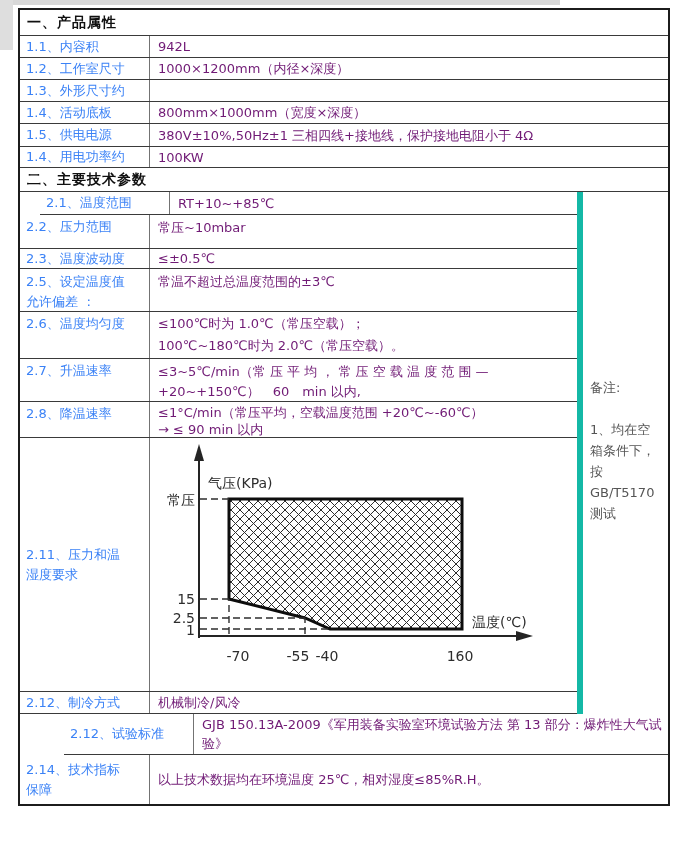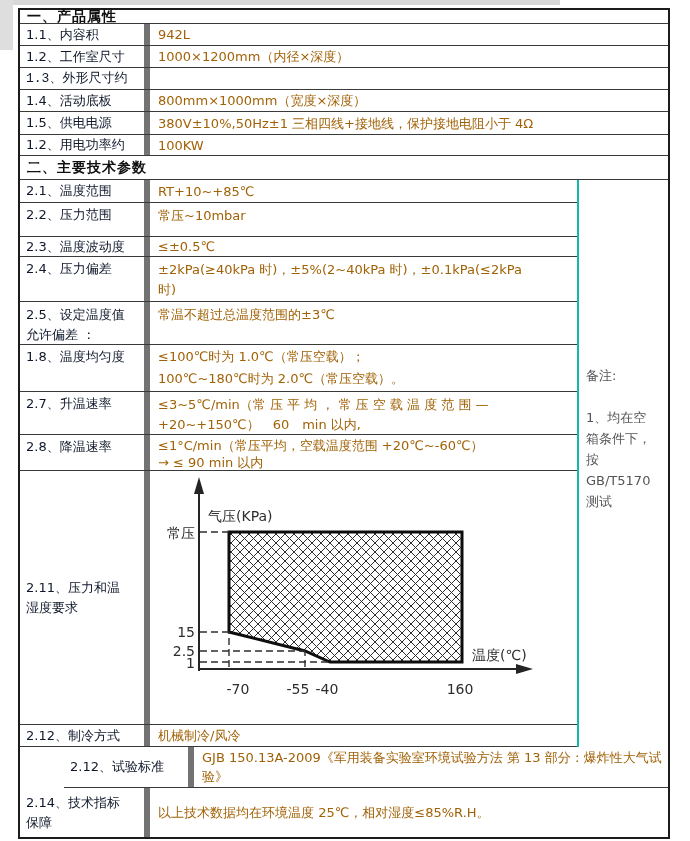--- a/index.html
+++ b/index.html
@@ -18,121 +18,116 @@
   }
   .row { display:flex; border-bottom:1px solid #3a3a3a; box-sizing:border-box; background:#fff; }
   .row.last { border-bottom:none; }
 
   .sec-header {
     font-weight:bold; font-size:14px; color:#101010;
     display:flex; align-items:center; padding-left:7px; letter-spacing:1px;
   }
   .cell { box-sizing:border-box; overflow:hidden; }
   .label-cell {
-    width:130px; flex:0 0 130px; border-right:6px solid #737373;
-    padding:2px 2px 2px 6px; font-size:13px; color:#0f172a;
+    width:130px; flex:0 0 130px; border-right:1px solid #737373;
+    padding:2px 2px 2px 6px; font-size:13px; color:#3b82f6;
     display:flex; align-items:center; line-height:18px;
   }
   .value-cell {
-    flex:1 1 auto; padding:2px 4px 2px 8px; font-size:13px; color:#a16207;
+    flex:1 1 auto; padding:2px 4px 2px 8px; font-size:13px; color:#701a75;
     display:flex; align-items:center; line-height:19px;
   }
   .lines { white-space:pre-line; }
   .top-align { align-items:flex-start; padding-top:3px; }
   .lh20 { line-height:20px; }
   .lh17 { line-height:17px; }
 
   .s2-block { position:relative; }
   .s2-block .value-cell.pad-remark { padding-right:100px; }
 
   .remark-cell {
     position:absolute; top:0; right:0; width:91px; height:100%;
-    background:#ffffff; border-left:2px solid #14b8a6; box-sizing:border-box;
+    background:#ffffff; border-left:6px solid #14b8a6; box-sizing:border-box;
     padding:185px 3px 0 7px; font-size:13px; color:#555; line-height:21px;
     z-index:2;
   }
   .remark-title { margin-bottom:21px; }
   .remark-lines { white-space:pre-line; }
 
   .chart-cell { padding:0; position:relative; align-items:flex-start; }
   .chart-cell svg { display:block; }
   .chart-text { font-family:"DejaVu Sans", sans-serif; font-size:14px; fill:#2d2d2d; }
 </style>
 </head>
 <body>
 
 <div class="scan-edge-top"></div>
 <div class="scan-edge-left"></div>
 
 <div class="doc-table">
 
-  <div class="row sec-header" style="height:14px;">
+  <div class="row sec-header" style="height:26px;">
     <span>一、产品属性</span>
   </div>
 
   <div class="row" style="height:22px;">
     <div class="cell label-cell">1.1、内容积</div>
     <div class="cell value-cell">942L</div>
   </div>
   <div class="row" style="height:22px;">
     <div class="cell label-cell">1.2、工作室尺寸</div>
     <div class="cell value-cell">1000×1200mm（内径×深度）</div>
   </div>
-  <div class="row" style="height:22px;font-family:Liberation Mono, monospace;">
+  <div class="row" style="height:22px;">
     <div class="cell label-cell">1.3、外形尺寸约</div>
     <div class="cell value-cell"></div>
   </div>
   <div class="row" style="height:22px;">
     <div class="cell label-cell">1.4、活动底板</div>
     <div class="cell value-cell">800mm×1000mm（宽度×深度）</div>
   </div>
   <div class="row" style="height:23px;">
     <div class="cell label-cell">1.5、供电电源</div>
     <div class="cell value-cell">380V±10%,50Hz±1 三相四线+接地线，保护接地电阻小于 4Ω</div>
   </div>
   <div class="row" style="height:21px;">
-    <div class="cell label-cell">1.2、用电功率约</div>
+    <div class="cell label-cell">1.4、用电功率约</div>
     <div class="cell value-cell">100KW</div>
   </div>
 
   <div class="row sec-header" style="height:24px;">
     <span>二、主要技术参数</span>
   </div>
 
   <div class="s2-block">
 
-    <div class="row" style="height:23px;">
+    <div class="row" style="height:23px;margin-left:20px;">
       <div class="cell label-cell">2.1、温度范围</div>
       <div class="cell value-cell pad-remark">RT+10~+85℃</div>
     </div>
 
     <div class="row" style="height:34px;">
       <div class="cell label-cell top-align">2.2、压力范围</div>
       <div class="cell value-cell pad-remark top-align">常压~10mbar</div>
     </div>
 
     <div class="row" style="height:20px;text-align:right;">
       <div class="cell label-cell">2.3、温度波动度</div>
       <div class="cell value-cell pad-remark">≤±0.5℃</div>
     </div>
 
-    <div class="row" style="height:45px;">
-      <div class="cell label-cell top-align">2.4、压力偏差</div>
-      <div class="cell value-cell pad-remark top-align lines lh20">±2kPa(≥40kPa 时)，±5%(2~40kPa 时)，±0.1kPa(≤2kPa
-时)</div>
-    </div>
 
     <div class="row" style="height:43px;">
       <div class="cell label-cell top-align lines lh20">2.5、设定温度值
 允许偏差 ：</div>
       <div class="cell value-cell pad-remark top-align">常温不超过总温度范围的±3℃</div>
     </div>
 
     <div class="row" style="height:47px;">
-      <div class="cell label-cell top-align">1.8、温度均匀度</div>
+      <div class="cell label-cell top-align">2.6、温度均匀度</div>
       <div class="cell value-cell pad-remark lines" style="line-height:22px;">≤100℃时为 1.0℃（常压空载）；
 100℃~180℃时为 2.0℃（常压空载）。</div>
     </div>
 
     <div class="row" style="height:43px;">
       <div class="cell label-cell top-align">2.7、升温速率</div>
       <div class="cell value-cell pad-remark top-align lines lh20">≤3~5℃/min（常 压 平 均 ， 常 压 空 载 温 度 范 围  —
 +20~+150℃）　60　min 以内,</div>
     </div>
 

